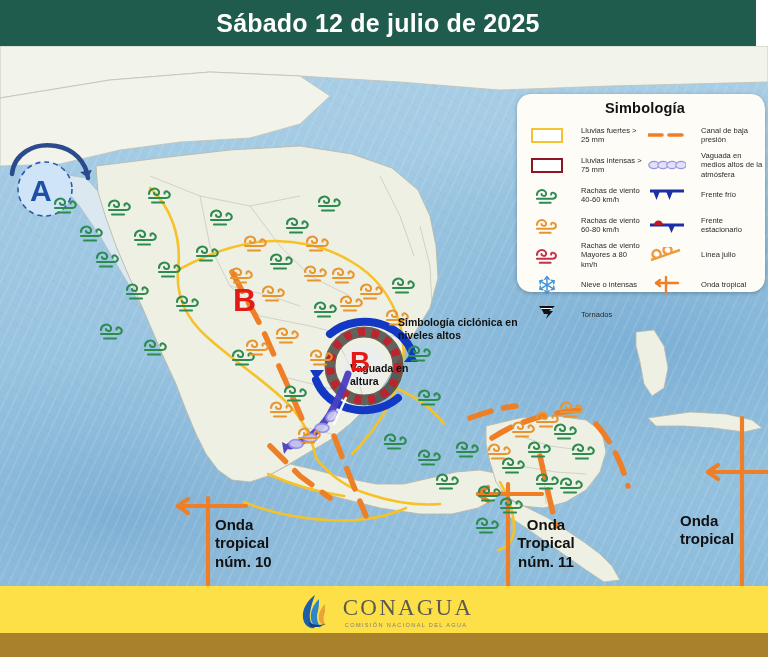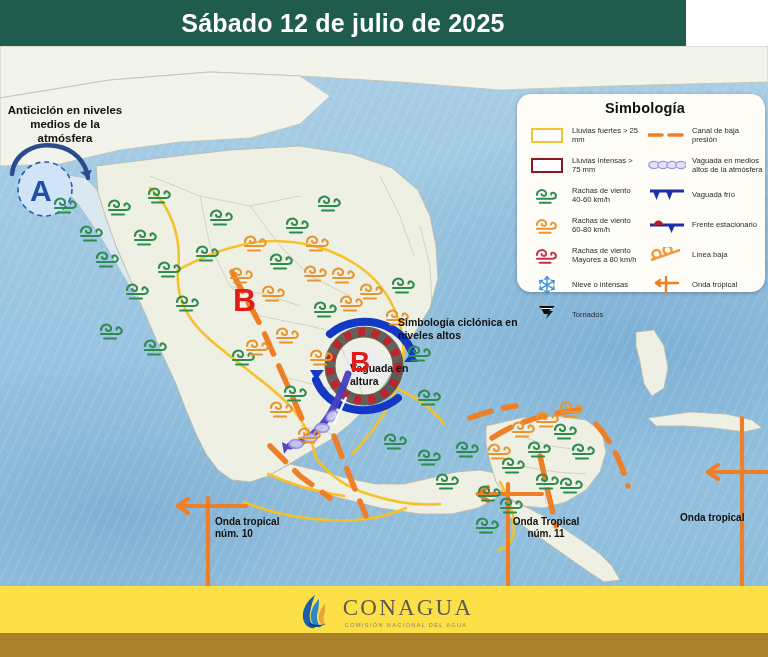--- a/index.html
+++ b/index.html
@@ -6,21 +6,21 @@
   body {
     width: 768px; height: 657px;
     font-family: "Liberation Sans", sans-serif;
     background: #ffffff;
     overflow: hidden;
     position: relative;
   }
 
   
   #header {
-    width: 686px; height: 46px;
+    width: 756px; height: 46px;
     background: #1f5c4d;
     display: flex; align-items: center; justify-content: center;
   }
   #header-title {
     color: #ffffff;
     font-size: 25px;
     font-weight: bold;
     letter-spacing: .2px;
   }
 
@@ -68,41 +68,41 @@
     font-size: 14.5px;
     font-weight: bold;
     color: #111;
     margin-bottom: 4px;
     letter-spacing: .2px;
   }
   .legend-cols { display: flex; gap: 4px; }
   .legend-col { width: 50%; }
   .legend-row {
     display: flex; align-items: center;
-    gap: 5px;
+    gap: 14px;
     height: 30px;
   }
   .legend-sym {
     width: 40px; min-width:40px; height: 24px;
     display: flex; align-items: center; justify-content: center;
   }
   .legend-label {
     font-size: 7.6px;
     line-height: 1.25;
     color: #2a2a2a;
   }
 
   
   .box-y { width: 32px; height: 15px; border: 2px solid #f3c430; background: #fff; }
   .box-r { width: 32px; height: 15px; border: 2px solid #8e1621; background: #fff; }
 
   
   .map-label {
     position: absolute;
-    font-size: 10px;
+    font-size: 15px;
     font-weight: bold;
     color: #111;
     line-height: 1.22;
     text-align: center;
   }
   #label-anticiclon { left: 6px; top: 57px; width: 118px; font-size:11.5px;}
   #label-circulacion { left: 398px; top: 270px; width: 122px; text-align:left; font-size: 10.5px;}
   #label-vaguada { left: 350px; top: 316px; width: 84px; text-align:left; font-size: 10.5px;}
   #label-onda10 { left: 215px; top: 470px; width: 70px; text-align:left;}
   #label-onda11 { left: 510px; top: 470px; width: 72px; text-align:center;}
@@ -347,21 +347,20 @@
       <use href="#swirl" x="500" y="404"></use>
       <use href="#swirl" x="572" y="362"></use>
       <use href="#swirl" x="322" y="310"></use>
     </g>
 
     <g stroke="#c2334b" fill="none" opacity="0.0">
       <use href="#swirl" x="360" y="318"></use>
     </g>
   </svg>
 
-  <div class="map-label" id="label-anticiclon">Anticiclón en niveles medios de la atmósfera</div>
   <div class="big-letter" id="letter-A">A</div>
   <div class="big-letter" id="letter-B1">B</div>
   <div class="big-letter" id="letter-B2">B</div>
   <div class="map-label" id="label-circulacion">Simbología ciclónica en niveles altos</div>
   <div class="map-label" id="label-vaguada">Vaguada en altura</div>
   <div class="map-label" id="label-onda10">Onda tropical núm. 10</div>
   <div class="map-label" id="label-onda11">Onda Tropical núm. 11</div>
   <div class="map-label" id="label-onda12">Onda tropical</div>
 
   <div id="legend">
@@ -468,21 +467,21 @@
         </div>
 
         <div class="legend-row">
           <span class="legend-sym">
             <svg width="38" height="14" viewBox="0 0 38 14">
               <path d="M2,3 L36,3" stroke="#1c2fa8" stroke-width="3"></path>
               <path d="M5,3 L12,3 L8.5,12 Z" fill="#1c2fa8"></path>
               <path d="M18,3 L25,3 L21.5,12 Z" fill="#1c2fa8"></path>
             </svg>
           </span>
-          <span class="legend-label">Vaguada frío</span>
+          <span class="legend-label">Frente frío</span>
         </div>
 
         <div class="legend-row">
           <span class="legend-sym">
             <svg width="38" height="16" viewBox="0 0 38 16">
               <path d="M2,8 L36,8" stroke="#1c2fa8" stroke-width="3"></path>
               <path d="M6,8 A4.5,4.5 0 0 1 15,8 Z" fill="#c01824"></path>
               <path d="M20,8 L27,8 L23.5,16 Z" fill="#1c2fa8"></path>
             </svg>
           </span>
@@ -492,21 +491,21 @@
 
 
         <div class="legend-row">
           <span class="legend-sym">
             <svg width="38" height="16" viewBox="0 0 38 16" fill="none" stroke="#ef9a3f" stroke-width="2.4">
               <path d="M3,13 L32,3"></path>
               <path d="M8,11 a4,4 0 1 1 4,-2"></path>
               <path d="M19,7 a4,4 0 1 1 4,-2"></path>
             </svg>
           </span>
-          <span class="legend-label">Línea baja</span>
+          <span class="legend-label">Línea julio</span>
         </div>
 
         <div class="legend-row">
           <span class="legend-sym">
             <svg width="30" height="20" viewBox="0 0 30 20" stroke="#ef7f27" stroke-width="2.4" fill="none" stroke-linecap="round">
               <path d="M14,2 L14,18"></path>
               <path d="M4,8 L26,8"></path>
               <path d="M4,8 L8,5 M4,8 L8,11"></path>
             </svg>
           </span>

